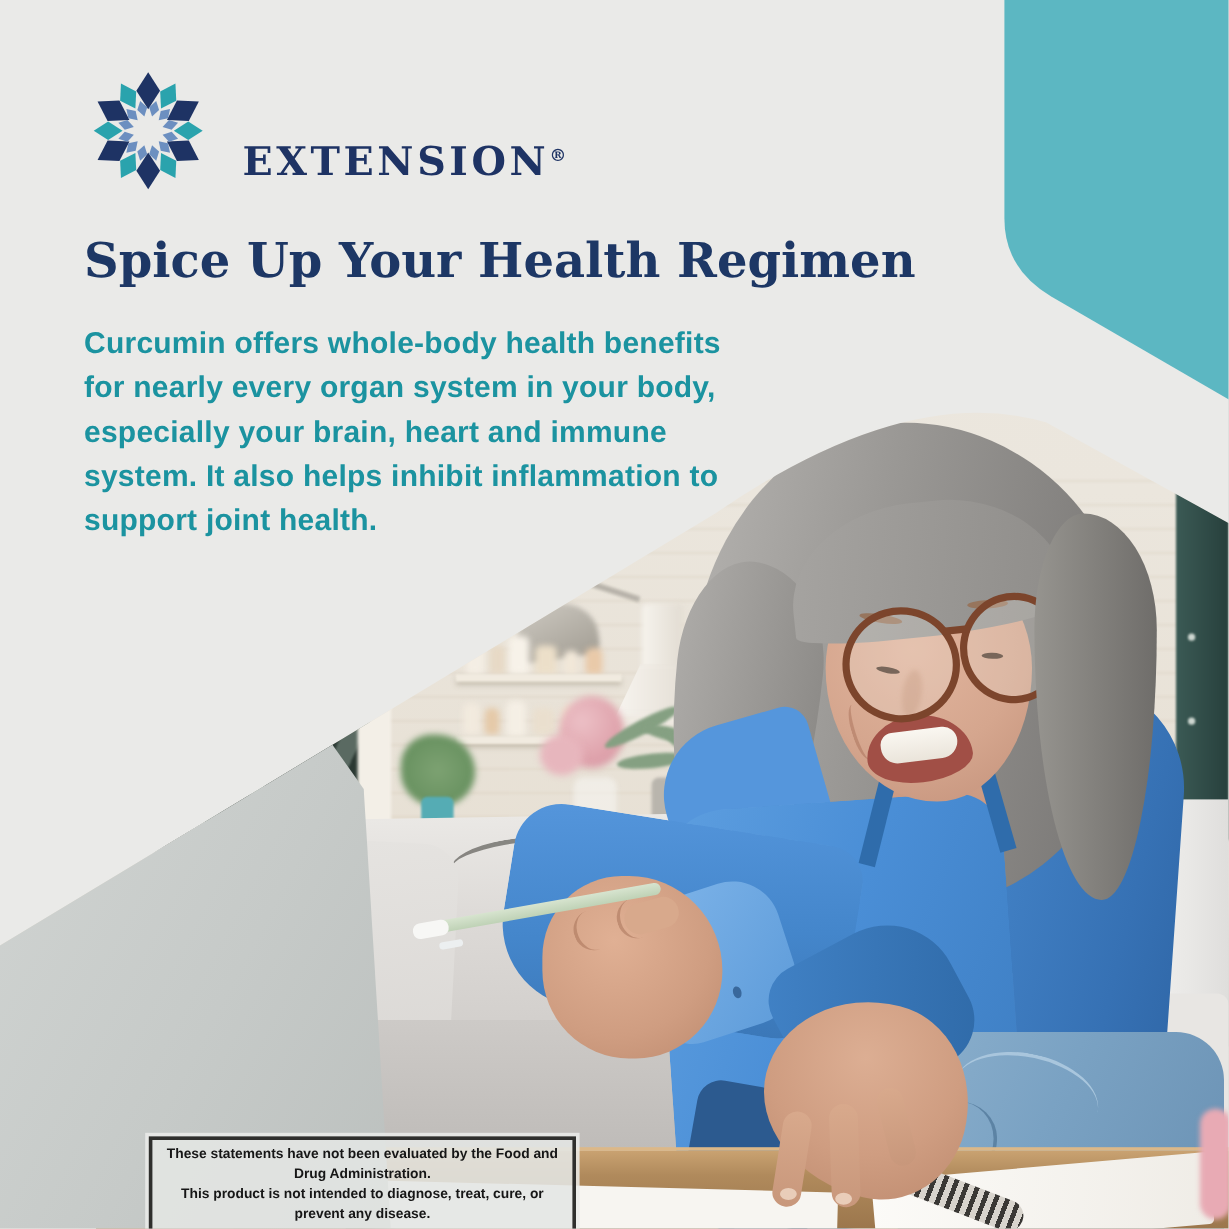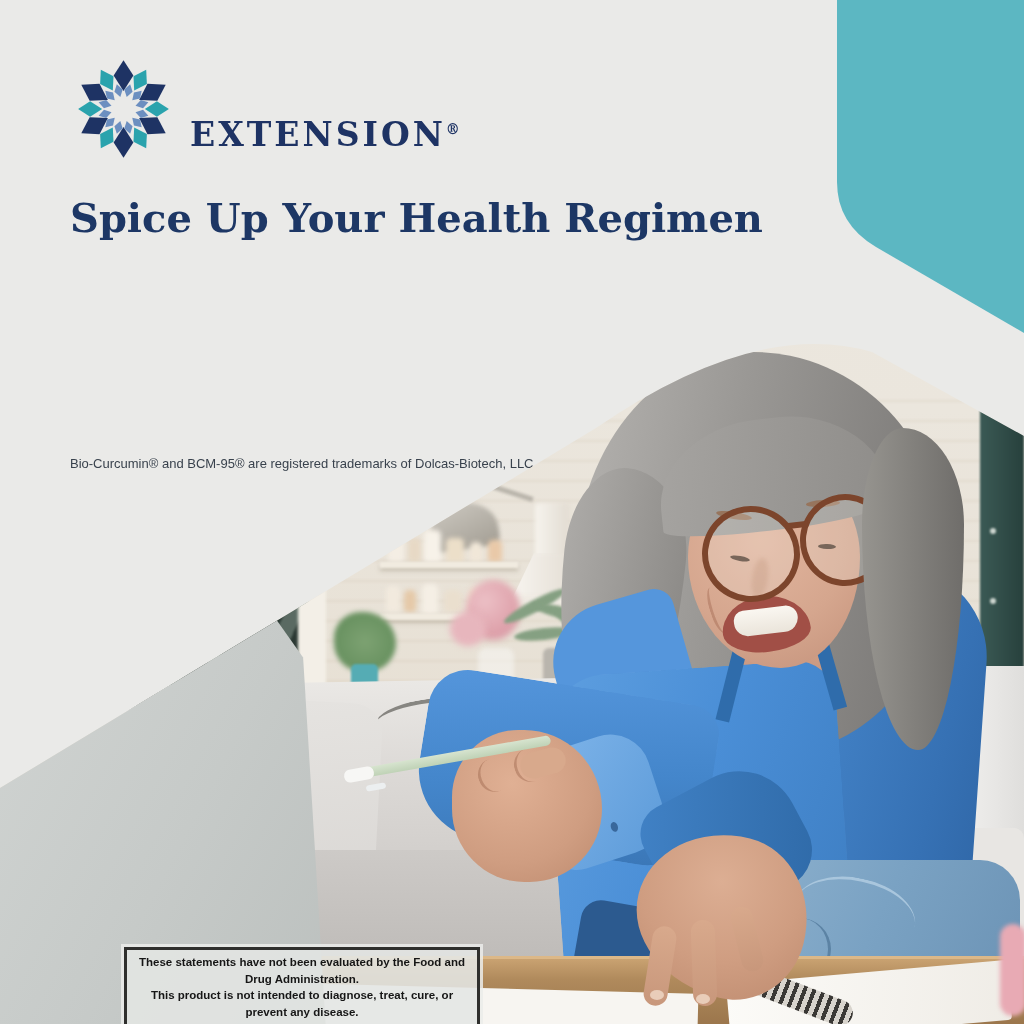--- a/index.html
+++ b/index.html
@@ -4,21 +4,21 @@
 <style>
   html,body{margin:0;padding:0;background:#cfcfcd;}
   .canvas{position:relative;width:1024px;height:1024px;background:#eaeae8;overflow:hidden;
           font-family:"Liberation Sans",sans-serif;}
 
   
   .teal-corner{position:absolute;top:0;right:0;width:200px;height:345px;}
   .logo-icon{position:absolute;left:72px;top:55px;width:103px;height:108px;}
   .brand-life{position:absolute;left:190px;top:56px;font-size:60px;font-weight:bold;
               color:#1e3364;letter-spacing:2px;line-height:1;}
-  .brand-ext{position:absolute;left:190px;top:118px;font-family:"DejaVu Serif",serif;
+  .brand-ext{position:absolute;left:202px;top:118px;font-family:"DejaVu Serif",serif;
              font-weight:bold;font-size:33px;color:#1e3364;letter-spacing:3px;line-height:1;}
   .brand-ext sup{font-size:14px;letter-spacing:0;}
   .headline{position:absolute;left:70px;top:194px;font-family:"DejaVu Serif",serif;
             font-weight:bold;font-size:40px;color:#1d3765;white-space:nowrap;text-align:right;}
   .body-copy{position:absolute;left:70px;top:268px;font-size:25px;font-weight:bold;
              line-height:37px;color:#1b93a0;white-space:pre-line;letter-spacing:0.2px;}
   .trademark{position:absolute;left:70px;top:456px;font-size:13px;color:#39424d;}
 
   
   .photo{position:absolute;inset:0;
@@ -211,21 +211,25 @@
       <use href="#dm" transform="rotate(225) translate(0,-20) scale(0.5)"></use>
       <use href="#dm" transform="rotate(255) translate(0,-20) scale(0.5)"></use>
       <use href="#dm" transform="rotate(285) translate(0,-20) scale(0.5)"></use>
       <use href="#dm" transform="rotate(315) translate(0,-20) scale(0.5)"></use>
       <use href="#dm" transform="rotate(345) translate(0,-20) scale(0.5)"></use>
     </g>
   </svg>
   <div class="brand-ext"><span>EXTENSION</span><sup>®</sup></div>
 
   <div class="headline">Spice Up Your Health Regimen</div>
-  <div class="trademark">Bio-Curcumin® and BCM-95® are registered trademarks of Dolcas-Biotech, LLC.</div>
+  <div class="body-copy">Curcumin offers whole-body health benefits
+for nearly every organ system in your body,
+especially your brain, heart and immune
+system. It also helps inhibit inflammation to
+support joint health.</div>
 
   <div class="photo">
     <div class="wall"></div>
     <div class="brick"></div>
     <div class="ceiling-lamp"></div>
     <div class="dome-stem"></div>
     <div class="metal-dome"></div>
 
     <div class="window-frame">
       <div class="pane p1"></div>

